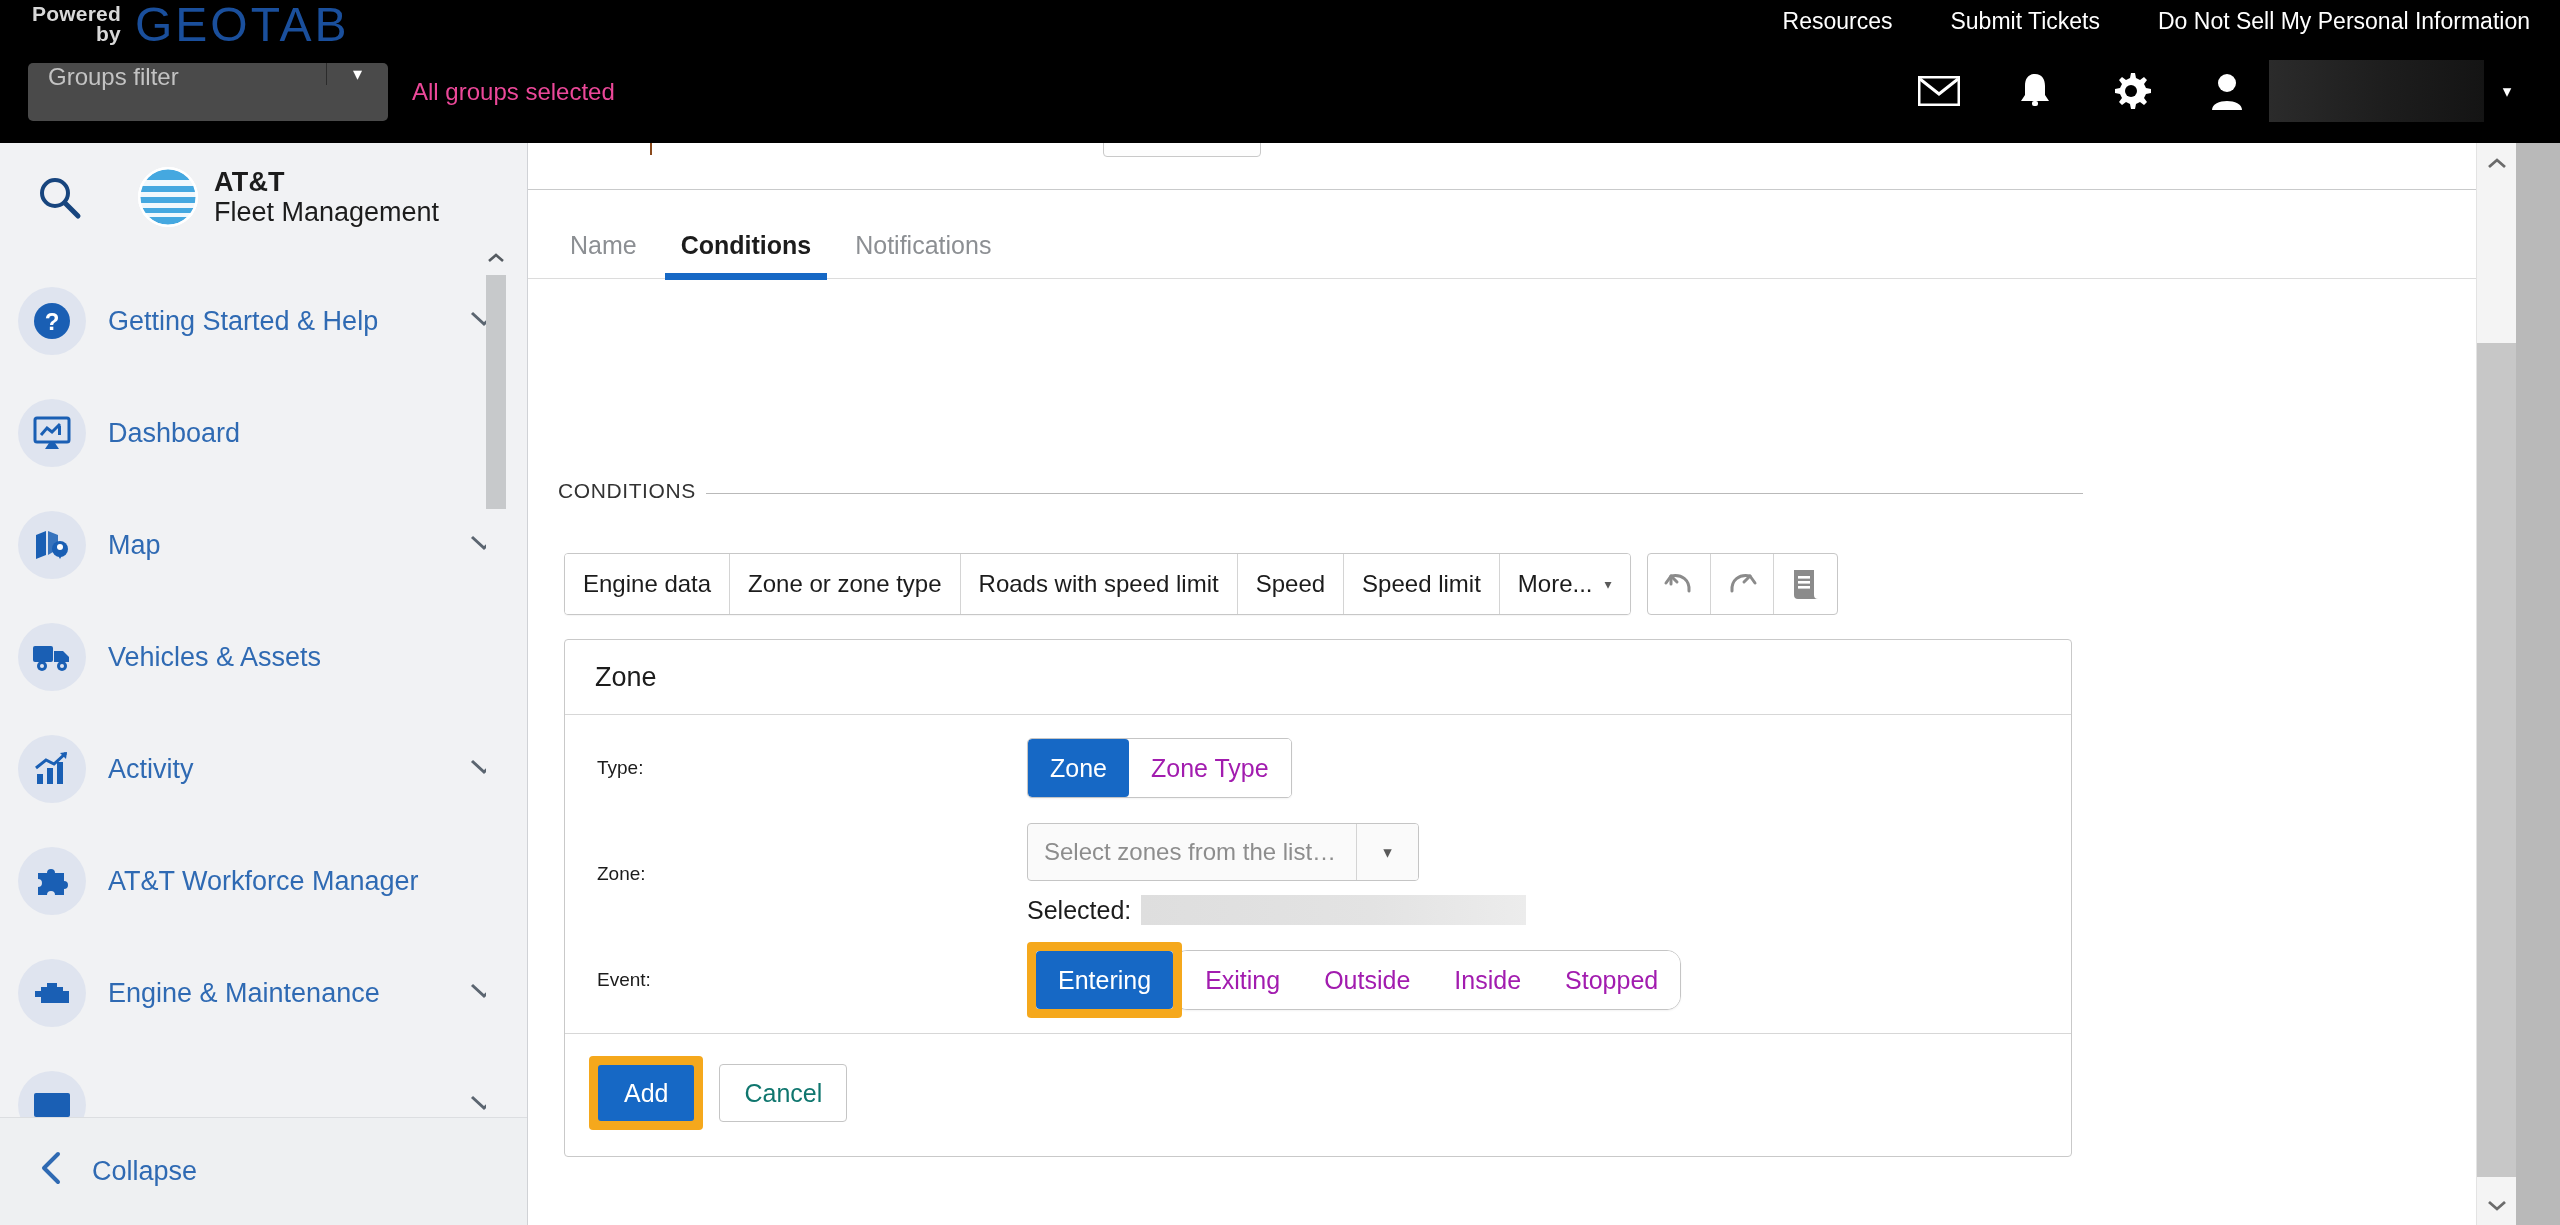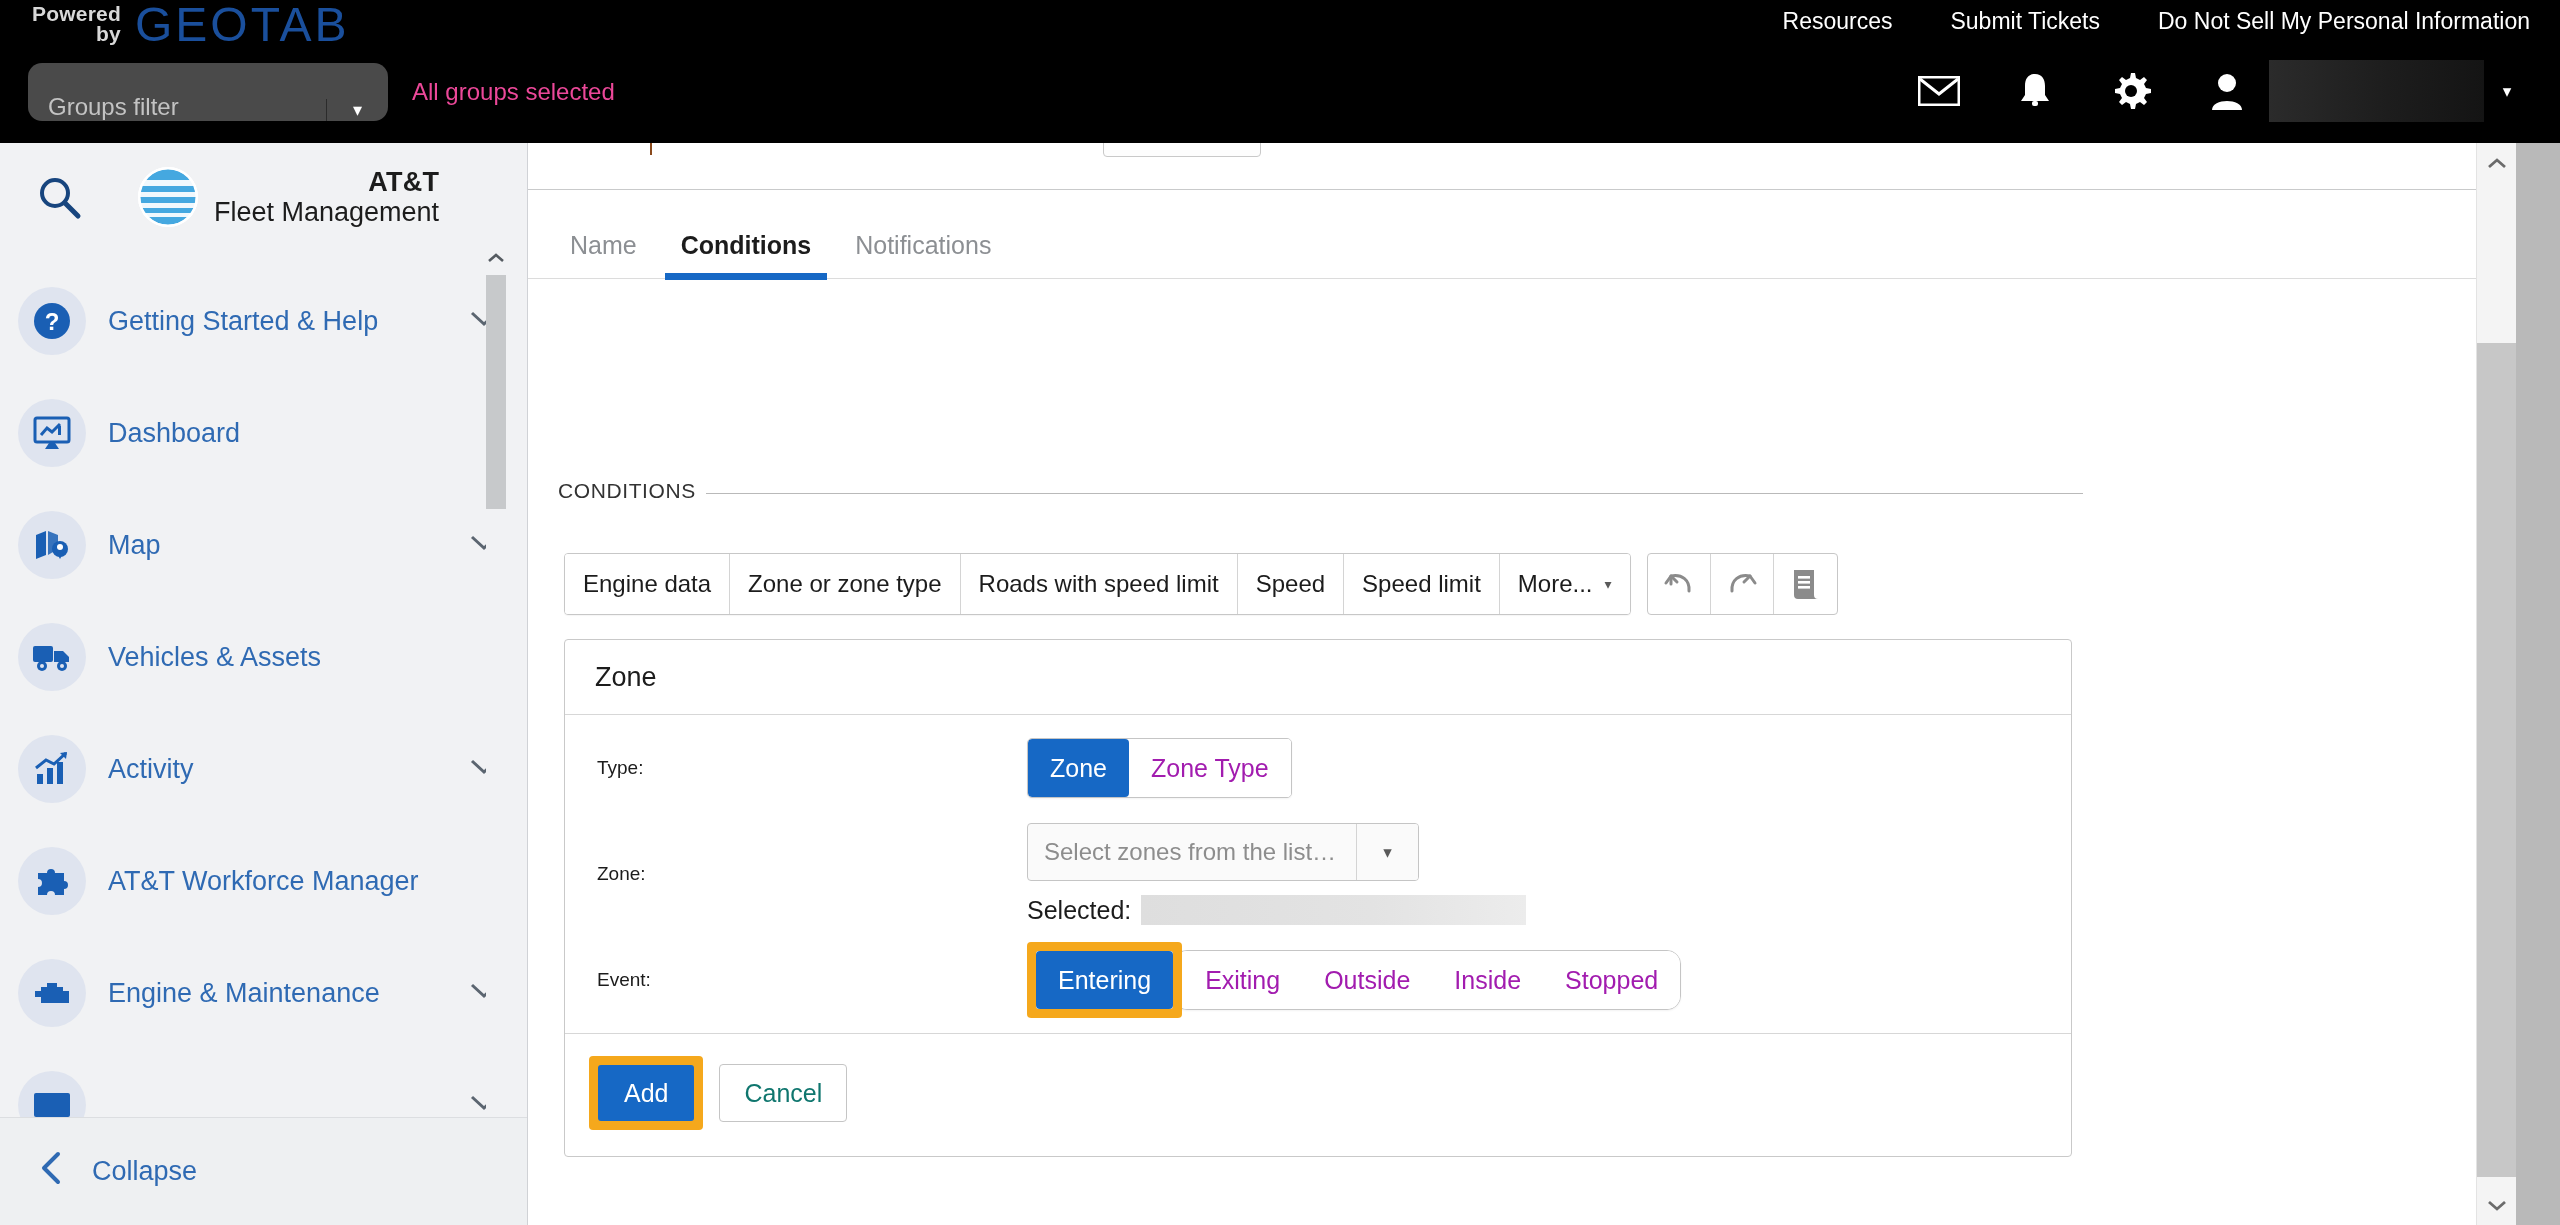--- a/index.html
+++ b/index.html
@@ -51,24 +51,24 @@
     font-size: 23px;
   }
   .topnav a { color: #ffffff; text-decoration: none; white-space: nowrap; }
 
   
   .groups-row {
     position: absolute; left: 28px; top: 63px;
     display: flex; align-items: center;
   }
   .groups-filter {
-    display: flex; align-items: flex-end;
+    display: flex; align-items: flex-start;
     height: 58px;
     background: #4a4a4a;
-    border-radius: 14px;
+    border-radius: 5px;
     overflow: hidden;
     width: 360px;
   }
   .groups-filter .gf-text {
     flex: 1;
     display: flex; align-items: center;
     padding-left: 20px;
     color: #c3c3c3;
     font-size: 24px;
   }
@@ -119,21 +119,20 @@
     display: flex; align-items: center;
     padding-left: 24px;
   }
   .search-icon-box {
     width: 70px; height: 70px;
     display: flex; align-items: center; justify-content: center;
   }
   .brand {
     display: flex; align-items: center;
     margin-left: 44px;
-    text-align: right;
   }
   .att-globe {
     width: 60px; height: 60px;
     border-radius: 50%;
     background: #ffffff;
     position: relative;
     overflow: hidden;
     flex: 0 0 auto;
   }
   .brand-text {

